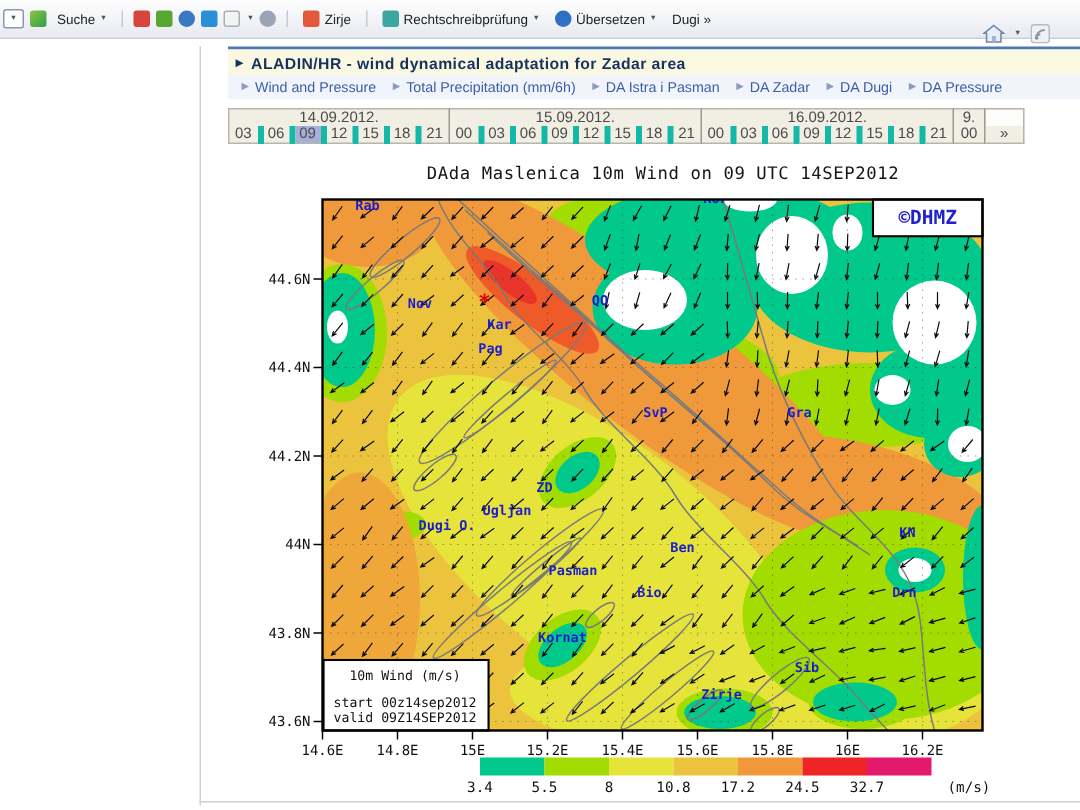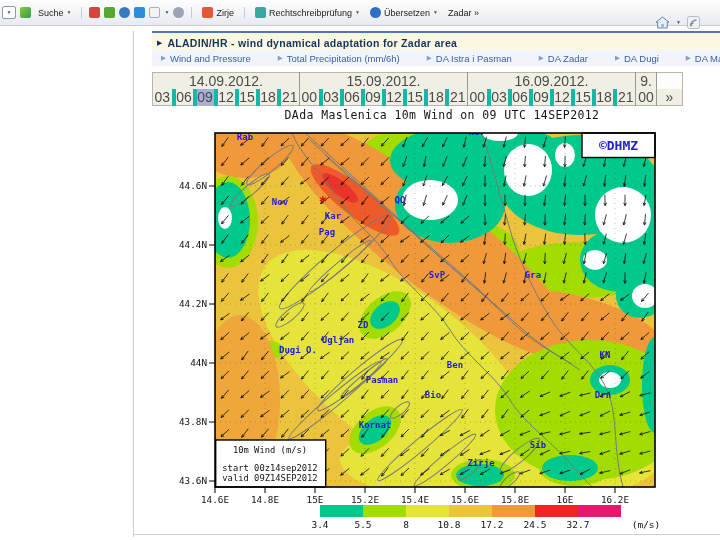--- a/index.html
+++ b/index.html
@@ -28,28 +28,28 @@
 
   
   .vline{position:absolute;left:133px;top:31px;width:1px;height:506px;background:#cfcfcf;}
   .hline-bottom{position:absolute;left:133px;top:534px;width:587px;height:1px;background:#cfcfcf;}
   .bluebar{position:absolute;left:152px;top:31px;width:568px;height:2px;background:#4d77b6;}
   .hdr{position:absolute;left:152px;top:33px;width:568px;height:19px;background:#fbf8e2;
        display:flex;align-items:center;gap:5px;padding-left:5px;box-sizing:border-box;}
   .hdr-title{font-weight:bold;font-size:10.5px;color:#16335f;letter-spacing:.3px;}
   .hdr .arr{color:#16335f;font-size:7px;}
   .navrow{position:absolute;left:152px;top:50px;width:568px;height:16px;background:#f1f5fb;
-       display:flex;align-items:center;gap:27px;padding-left:9px;box-sizing:border-box;}
+       display:flex;align-items:center;gap:11px;padding-left:9px;box-sizing:border-box;}
   .navitem{display:flex;gap:4px;align-items:center;font-size:9.5px;color:#3a5ea8;white-space:nowrap;cursor:pointer;}
   .arr{font-size:6.5px;color:#8b9bc0;line-height:1;}
 
   
   .tgrid{position:absolute;left:152px;top:72px;border-collapse:collapse;table-layout:fixed;
       background:#f1efe4;border:1px solid #b9b6a9;}
-  .tgrid td{height:11px;font-size:14px;text-align:center;color:#4a4a4a;padding:0;white-space:nowrap;overflow:hidden;}
+  .tgrid td{height:11px;font-size:10px;text-align:center;color:#4a4a4a;padding:0;white-space:nowrap;overflow:hidden;}
   .dayhdr{color:#5a6a85;}
   .hc{border-left:4px solid #14b8a6;cursor:pointer;}
   .gs{border-left:1px solid #9a9a92 !important;}
   .sel{background:#a9aed9;}
   .blankcell{background:#fdfdfb;}
   .next{color:#555;}
 
   svg text{user-select:none;}
 </style>
 </head>
@@ -84,21 +84,21 @@
       <span class="ico i-spell"></span>
       <span>Rechtschreibprüfung</span>
       <span class="caret">▼</span>
     </button>
     <button>
       <span class="ico i-trans"></span>
       <span>Übersetzen</span>
       <span class="caret">▼</span>
     </button>
     <button>
-      <span>Zadar »</span>
+      <span>Dugi »</span>
     </button>
   </div>
 
   <div class="cmdbar">
     <span style="display:flex;align-items:center;">
       <svg width="15" height="13">
         <path d="M7.5 1 L14 6.2 L12.3 6.2 L12.3 12 L2.7 12 L2.7 6.2 L1 6.2 Z" fill="#e8eef8" stroke="#6b84a8" stroke-width="1"></path>
         <rect x="6.3" y="8" width="2.6" height="4" fill="#9db4d2"></rect>
       </svg>
     </span>
@@ -138,21 +138,21 @@
     <span class="navitem">
         <span class="arr">▶</span>
         <span>DA Zadar</span>
       </span>
     <span class="navitem">
         <span class="arr">▶</span>
         <span>DA Dugi</span>
       </span>
     <span class="navitem">
         <span class="arr">▶</span>
-        <span>DA Maslenica</span>
+        <span>DA Pressure</span>
       </span>
   </div>
 
   <table class="tgrid">
     <colgroup>
       <col span="24" style="width:21px">
         <col style="width:26px">
     </colgroup>
     <tbody>
         <tr>

